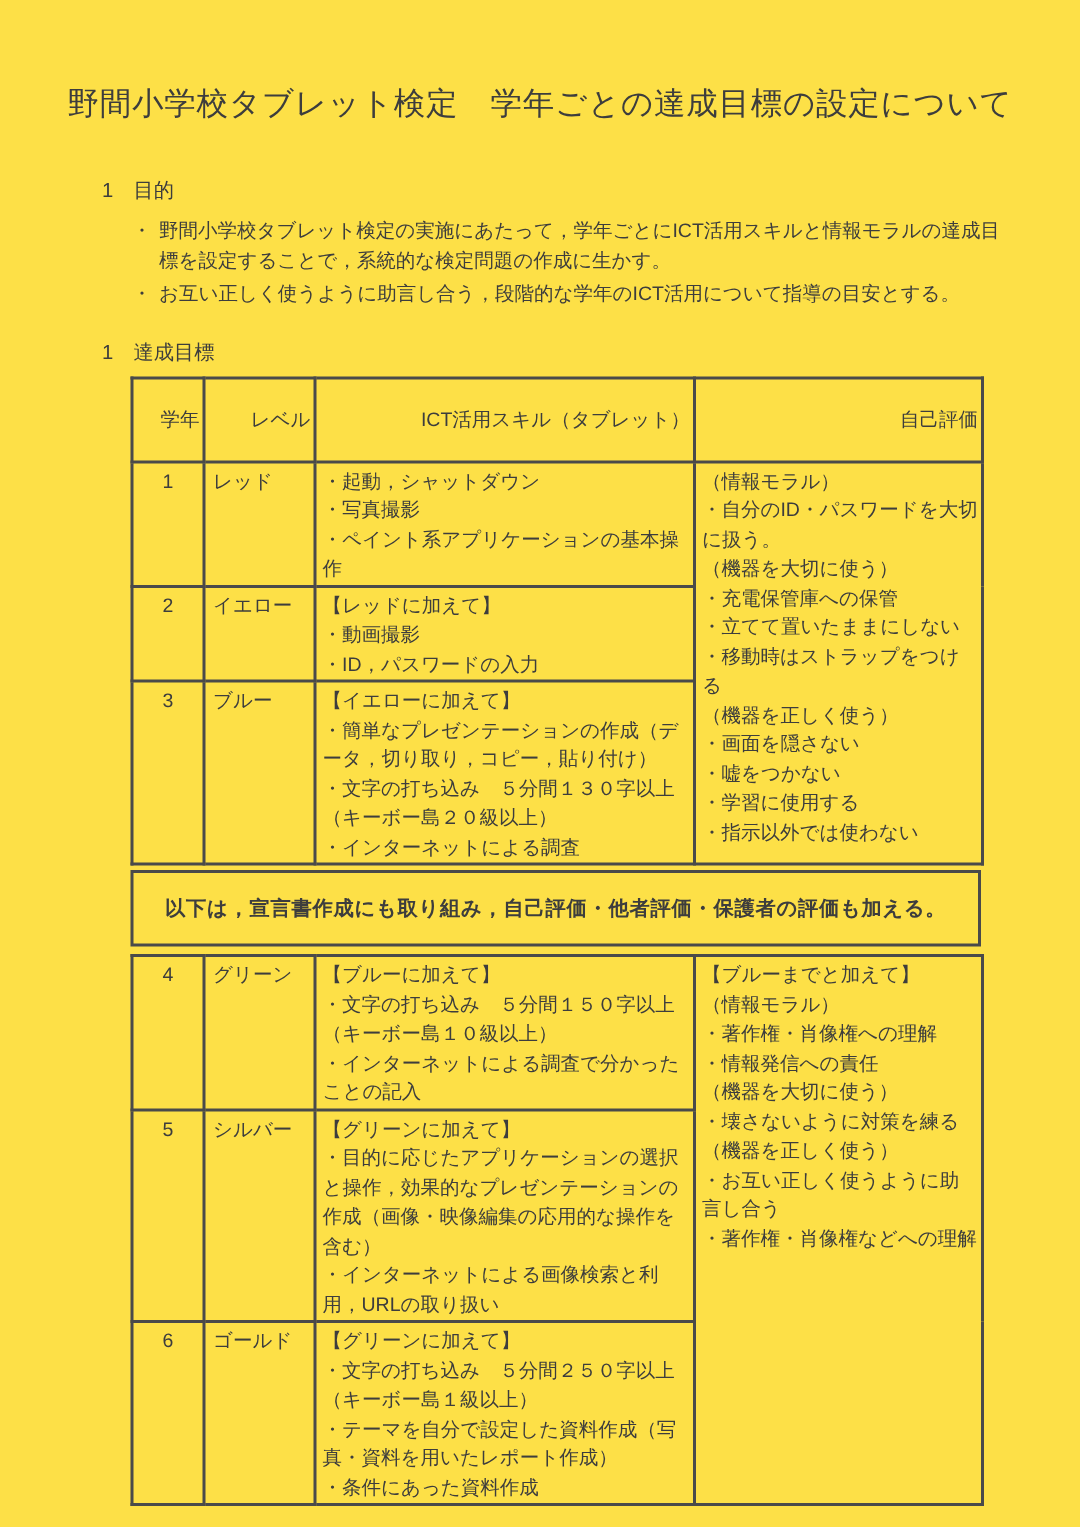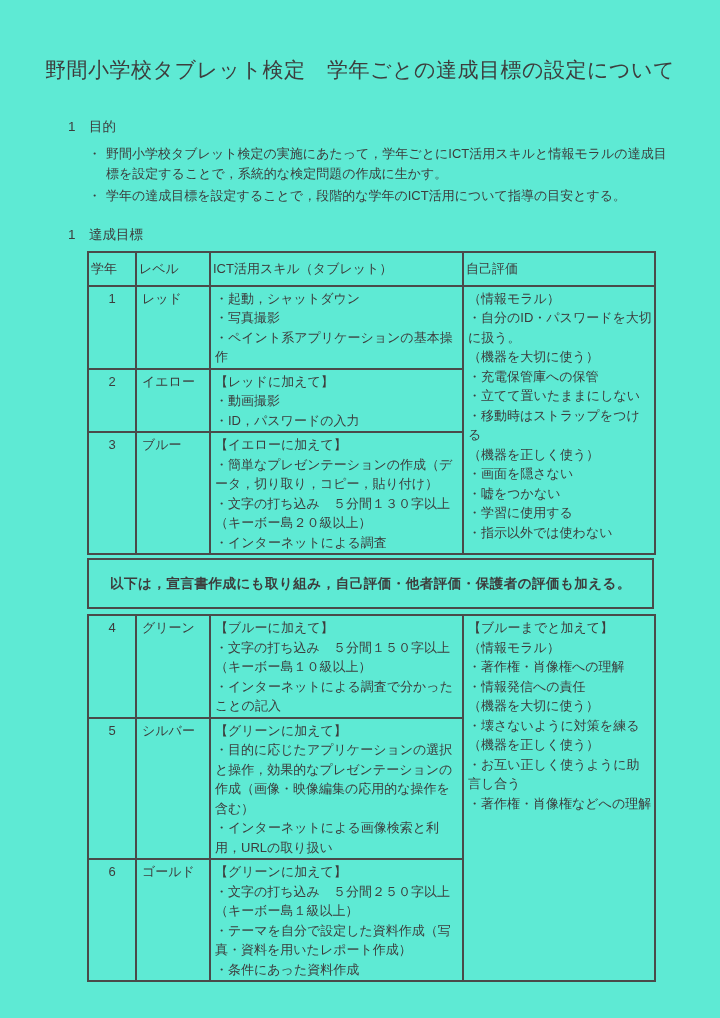--- a/index.html
+++ b/index.html
@@ -4,21 +4,21 @@
 <style>
   html, body { margin: 0; padding: 0; }
   body {
     width: 720px; height: 1018px;
     background: #ffffff;
     font-family: "Liberation Sans", "DejaVu Sans", sans-serif;
   }
   .page {
     position: relative;
     width: 720px; height: 1018px;
-    background: #5eead4;
+    background: #fde047;
     color: #3d3d3d;
     overflow: hidden;
   }
   .doc-title {
     margin: 0;
     padding-top: 56px;
     text-align: center;
     font-size: 21px;
     font-weight: normal;
     letter-spacing: 0.5px;
@@ -58,22 +58,22 @@
   .goals-table col.c-level { width: 74px; }
   .goals-table col.c-skill { width: 253px; }
   .goals-table col.c-moral { width: 192px; }
   .goals-table th, .goals-table td {
     border: 2px solid #4a4a4a;
     vertical-align: top;
     font-weight: normal;
     overflow: hidden;
   }
   .goals-table th {
-    text-align: left;
-    padding: 6px 2px;
+    text-align: right;
+    padding: 17px 2px;
   }
   td.grade { text-align: center; padding: 2px 1px 1px; }
   td.level { padding: 2px 2px 1px 5px; }
   td.skills, td.moral {
     padding: 2px 2px 1px 4px;
     white-space: pre-line;
   }
   tr.h-header { height: 22px; }
   tr.r1 { height: 76px; }
   tr.r2 { height: 59px; }
@@ -113,21 +113,21 @@
 
   <div class="section-heading purpose-heading">1　目的</div>
 
   <div class="purpose-bullets">
     <div class="bullet">
       <span class="marker">・</span>
       <span class="bullet-text">野間小学校タブレット検定の実施にあたって，学年ごとにICT活用スキルと情報モラルの達成目標を設定することで，系統的な検定問題の作成に生かす。</span>
     </div>
     <div class="bullet">
       <span class="marker">・</span>
-      <span class="bullet-text">学年の達成目標を設定することで，段階的な学年のICT活用について指導の目安とする。</span>
+      <span class="bullet-text">お互い正しく使うように助言し合う，段階的な学年のICT活用について指導の目安とする。</span>
     </div>
   </div>
 
   <div class="section-heading goals-heading">1　達成目標</div>
 
   <table class="goals-table">
     <colgroup>
       <col class="c-grade">
         <col class="c-level">
         <col class="c-skill">

